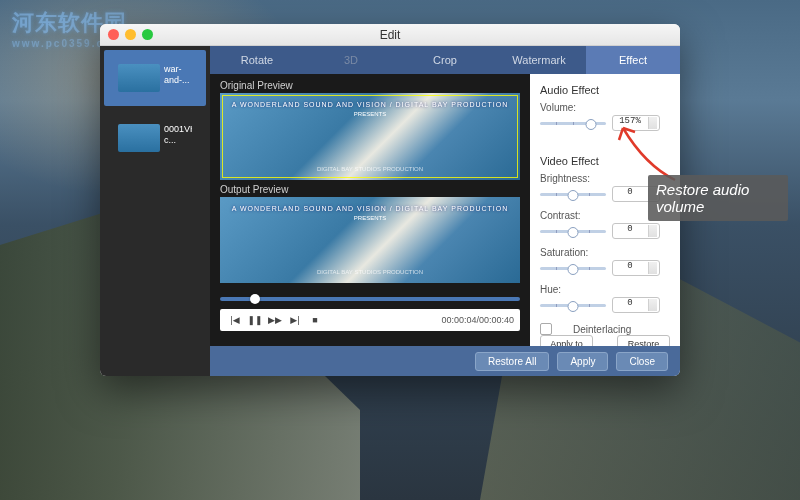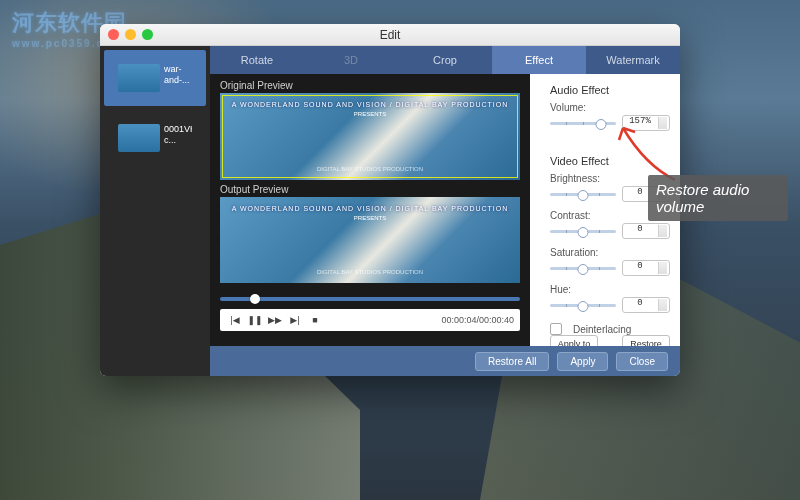--- a/index.html
+++ b/index.html
@@ -108,21 +108,21 @@
   background: #fff; border-radius: 50%; box-shadow: 0 0 2px rgba(0,0,0,0.5);
 }
 .controls-row { display: flex; align-items: center; gap: 2px; background: #fff; padding: 3px 6px; border-radius: 2px; }
 .tbtn {
   width: 18px; height: 16px; display: flex; align-items: center; justify-content: center;
   font-size: 9px; color: #444; cursor: pointer;
 }
 .timecode { margin-left: auto; font-size: 9px; color: #555; }
 
 
-.effect-panel { width: 150px; background: #fff; padding: 10px 10px 8px 20px; display: flex; flex-direction: column; font-size: 11px; color: #333; }
+.effect-panel { width: 150px; background: #fff; padding: 10px 10px 8px 10px; display: flex; flex-direction: column; font-size: 11px; color: #333; }
 .section-title { font-size: 11px; margin-bottom: 6px; }
 .param { margin-bottom: 8px; }
 .param-label { font-size: 10px; color: #555; margin-bottom: 2px; }
 .param-row { display: flex; align-items: center; gap: 6px; }
 .mini-slider {
   width: 66px; height: 3px; background: #c0d0e5; position: relative; border-radius: 2px;
 }
 .mini-slider .segs { position: absolute; inset: 0; display: flex; }
 .mini-slider .segs span { flex: 1; border-right: 1px solid rgba(0,0,80,0.25); }
 .mini-slider .segs span:last-child { border-right: none; }
@@ -131,21 +131,21 @@
   background: #fff; border: 1px solid #8aa0c0; border-radius: 50%; transform: translateX(-50%);
 }
 .num-field {
   width: 48px; height: 16px; border: 1px solid #c5c5c5; border-radius: 3px;
   font-size: 9px; text-align: center; padding-right: 12px; position: relative; background: #fff; font-family: Liberation Mono, monospace;
 }
 .num-field::after {
   content: ""; position: absolute; right: 2px; top: 1px; bottom: 1px; width: 8px;
   background: linear-gradient(#f0f0f0, #e0e0e0); border-left: 1px solid #d0d0d0;
 }
-.checkbox-row { display: flex; align-items: center; gap: 11px; font-size: 10px; color: #555; margin-top: 2px; }
+.checkbox-row { display: flex; align-items: center; gap: 21px; font-size: 10px; color: #555; margin-top: 2px; }
 .checkbox { width: 12px; height: 12px; border: 1px solid #aaa; border-radius: 2px; background: #fff; }
 
 .panel-buttons { margin-top: auto; display: flex; gap: 24px; align-items: center; }
 .btn {
   flex: 1; font-size: 9px; padding: 3px 4px; background: #fff;
   border: 1px solid #c0c0c0; border-radius: 3px; text-align: center; cursor: pointer;
 }
 
 
 .bottombar {
@@ -197,22 +197,22 @@
         <div class="thumb"></div>
         <div class="file-name">0001VH c...</div>
       </div>
     </div>
 
     <div class="main">
       <div class="tabs">
         <div class="tab">Rotate</div>
         <div class="tab disabled">3D</div>
         <div class="tab">Crop</div>
+        <div class="tab">Watermark</div>
         <div class="tab active">Effect</div>
-        <div class="tab">Watermark</div>
       </div>
 
       <div class="content">
         <div class="preview-panel">
           <div class="preview-wrap">
             <div class="preview-label">Original Preview</div>
             <div class="preview-box original">
               <div class="title-text">A WONDERLAND SOUND AND VISION / DIGITAL BAY PRODUCTION</div>
               <div class="subtitle">PRESENTS</div>
               <div class="bottom-text">DIGITAL BAY STUDIOS PRODUCTION</div>

